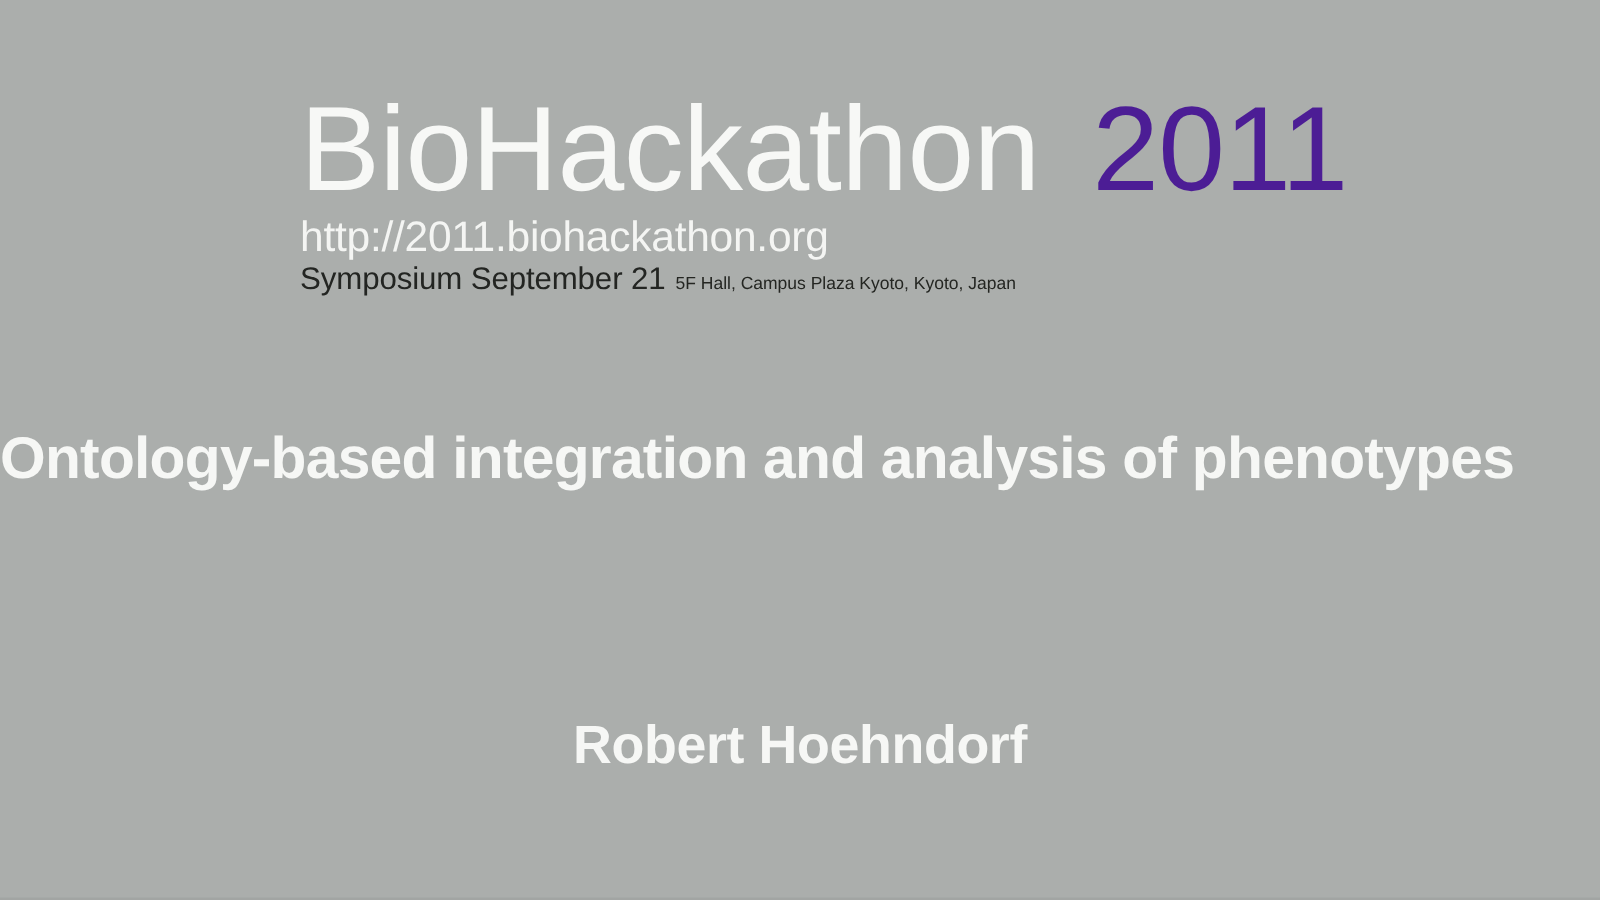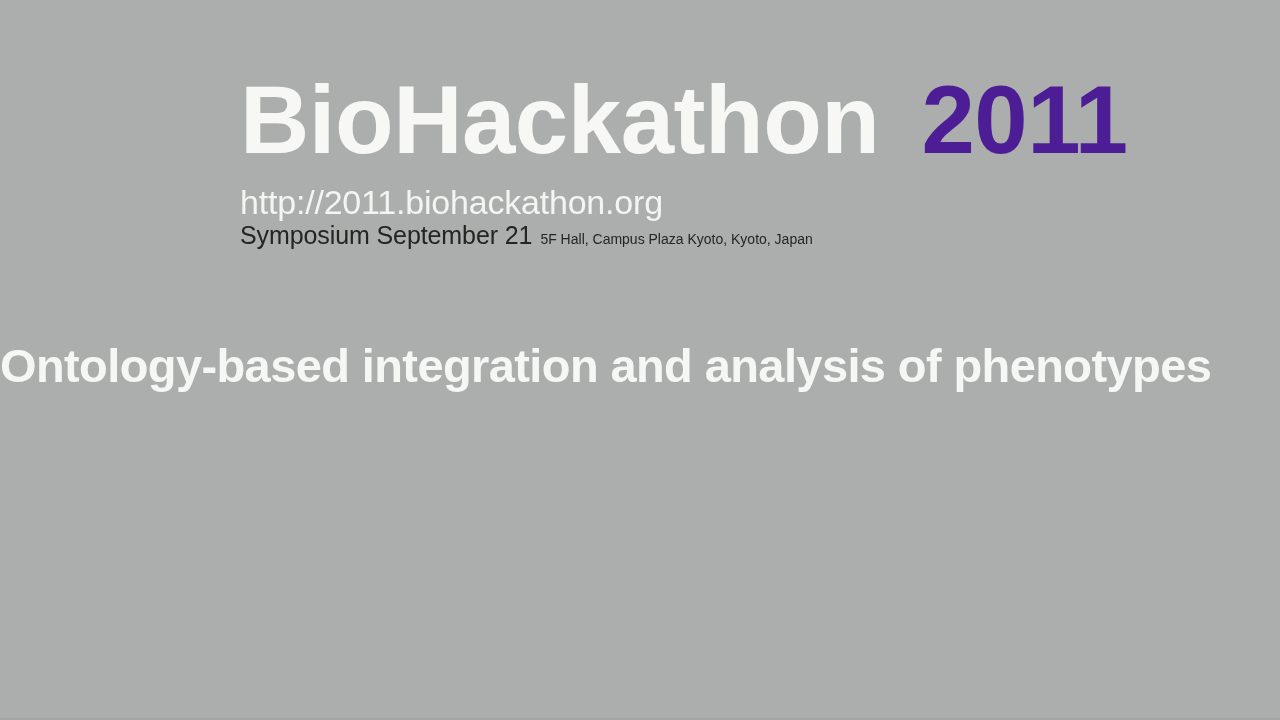--- a/index.html
+++ b/index.html
@@ -35,39 +35,39 @@
   .banner-title-line {
     white-space: nowrap;
     line-height: 1.0;
     height: 96px;
   }
 
   .banner-brand,
   .banner-year {
     font-family: "Liberation Sans", sans-serif;
     font-size: 96px;
-    font-weight: 700;
+    font-weight: 400;
     letter-spacing: -0.5px;
     line-height: 96px;
     display: inline-block;
     vertical-align: baseline;
   }
 
   .banner-brand {
     color: #F7F8F6;
   }
 
   .banner-year {
     color: #4c1d95;
     margin-left: 42px;
   }
 
   .banner-url {
     display: block;
-    margin-top: 16px;
+    margin-top: 4px;
     font-family: "Liberation Sans", sans-serif;
     font-size: 34px;
     font-weight: 300;
     letter-spacing: -0.2px;
     color: #F4F5F3;
     line-height: 36px;
     white-space: nowrap;
   }
 
   .banner-sub {
@@ -150,16 +150,17 @@
     <span class="banner-url">http://2011.biohackathon.org</span>
 
     <span class="banner-sub">
       <span class="banner-sub-date">Symposium September 21</span><span class="banner-sub-venue">5F Hall, Campus Plaza Kyoto, Kyoto, Japan</span>
     </span>
 
   </div>
 
   <div class="talk-title">Ontology-based integration and analysis of phenotypes</div>
 
+  <div class="talk-author">Robert Hoehndorf</div>
 
   <div class="bottom-edge"></div>
 
 </div>
 
 </body></html>

